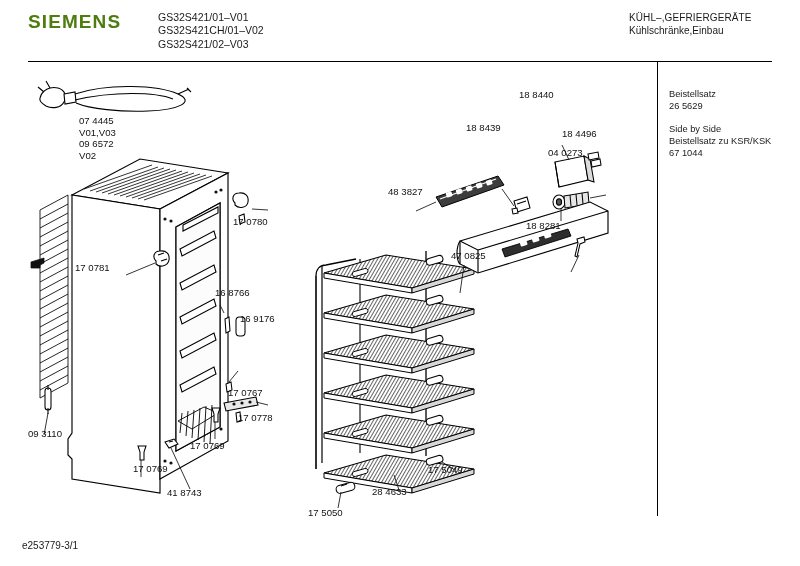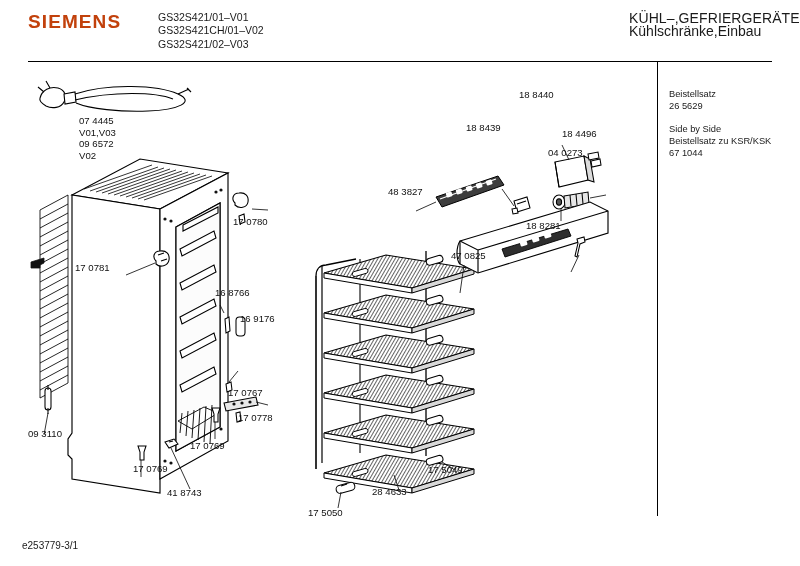--- a/index.html
+++ b/index.html
@@ -17,31 +17,31 @@
   }
   .abs { position: absolute; }
 
   
   #brand-logo {
     left: 28px; top: 11px;
     font-size: 19px;
     font-weight: bold;
     letter-spacing: 1.1px;
     font-family: "Liberation Sans", sans-serif;
-    color: #c2410c;
+    color: #4d7c0f;
   }
   #model-list {
     left: 158px; top: 11px;
     font-size: 10.5px;
     line-height: 13.4px;
     color: #1a1a1a;
   }
   #category-block {
     left: 629px; top: 12px;
-    font-size: 14px;
+    font-size: 10px;
     line-height: 12.5px;
     color: #1a1a1a;
   }
   #category-block .cat-main { letter-spacing: 0.1px; }
 
   
   #diagram-frame {
     left: 28px; top: 61px;
     width: 744px; height: 455px;
     border-top: 1.6px solid #000;

